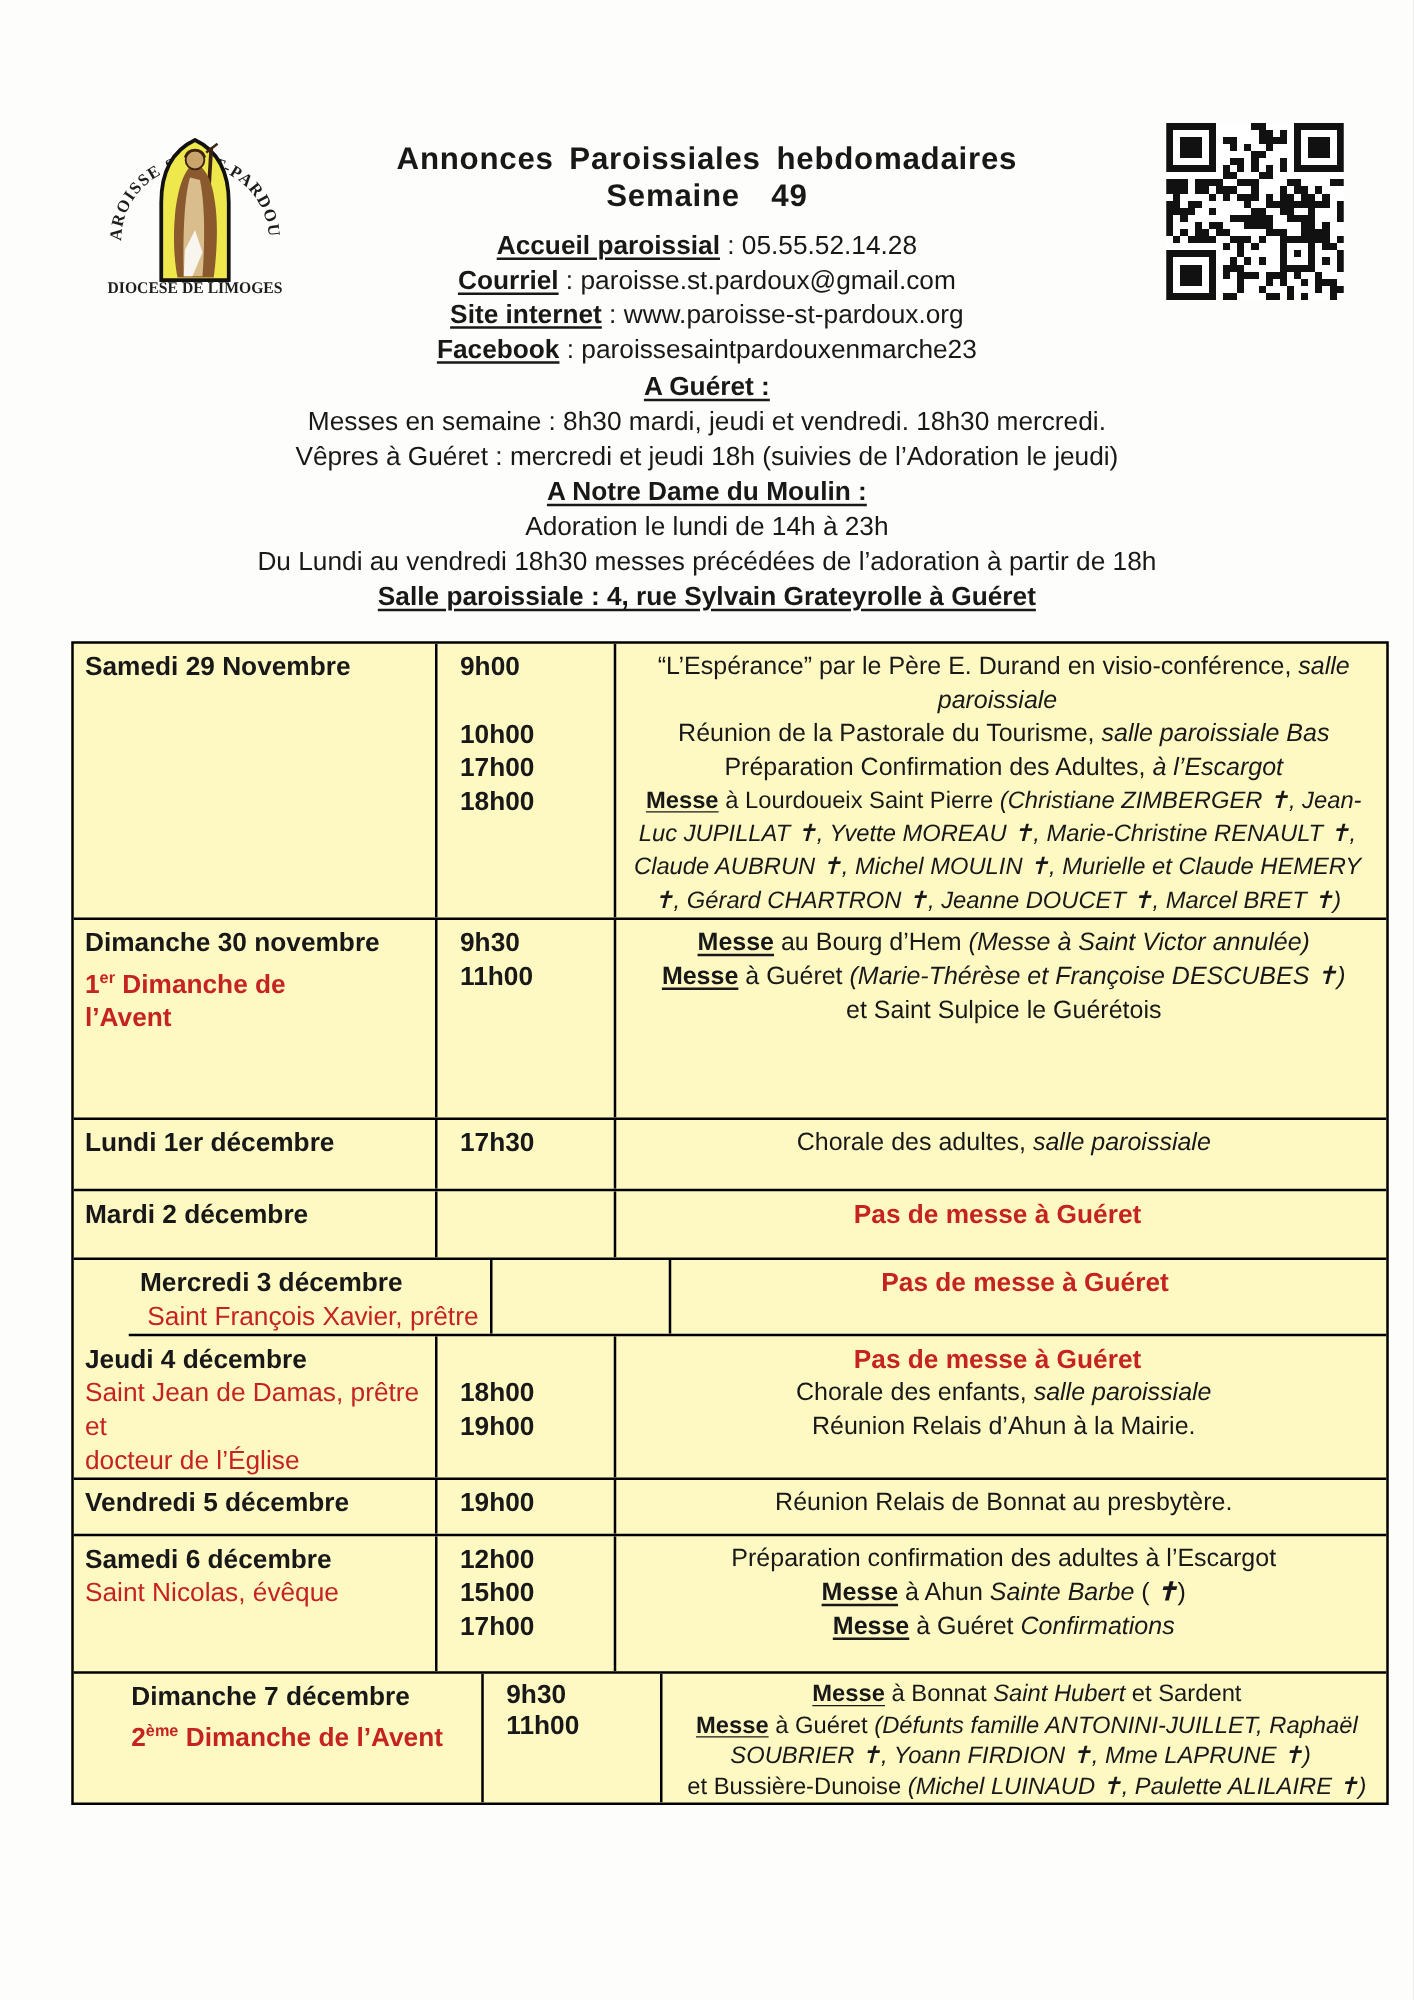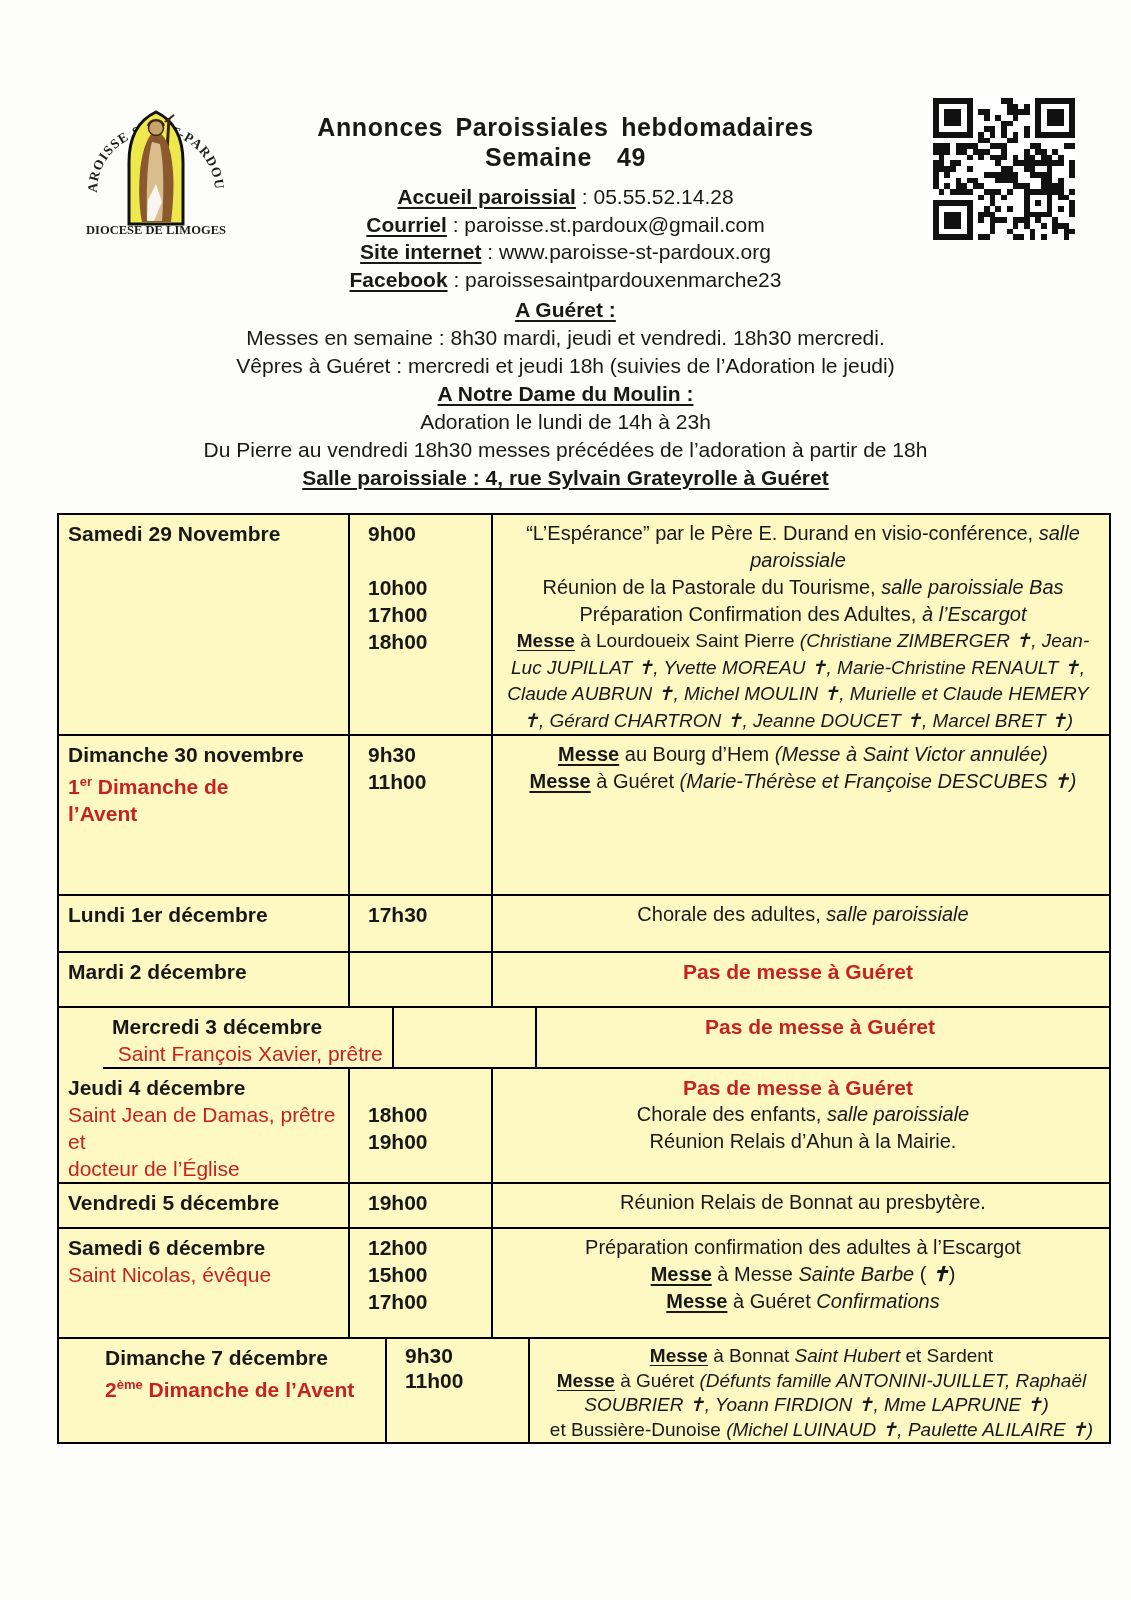--- a/index.html
+++ b/index.html
@@ -317,21 +317,21 @@
         <div class="hline"><span class="s-b s-u">Courriel</span><span> : paroisse.st.pardoux@gmail.com</span></div>
         <div class="hline"><span class="s-b s-u">Site internet</span><span> : www.paroisse-st-pardoux.org</span></div>
         <div class="hline"><span class="s-b s-u">Facebook</span><span> : paroissesaintpardouxenmarche23</span></div>
       </div>
     <div class="intro" id="intro">
         <div class="hline"><span class="s-b s-u">A Guéret :</span></div>
         <div class="hline"><span>Messes en semaine : 8h30 mardi, jeudi et vendredi. 18h30 mercredi.</span></div>
         <div class="hline"><span>Vêpres à Guéret : mercredi et jeudi 18h (suivies de l’Adoration le jeudi)</span></div>
         <div class="hline"><span class="s-b s-u">A Notre Dame du Moulin :</span></div>
         <div class="hline"><span>Adoration le lundi de 14h à 23h</span></div>
-        <div class="hline"><span>Du Pierre au vendredi 18h30 messes précédées de l’adoration à partir de 18h</span></div>
+        <div class="hline"><span>Du Lundi au vendredi 18h30 messes précédées de l’adoration à partir de 18h</span></div>
         <div class="hline"><span class="s-b s-u">Salle paroissiale : 4, rue Sylvain Grateyrolle à Guéret</span></div>
       </div>
   </div>
 
   <div class="schedule" id="schedule">
       <div class="trow" style="min-height: 216px;">
         <div class="c1">
           <div class="date-line"><span class="s-b">Samedi 29 Novembre</span></div>
         </div>
         <div class="c23">
@@ -365,20 +365,21 @@
           <div class="entry">
             <div class="time">9h30</div>
             <div class="desc"><span class="s-b s-u">Messe</span><span> au Bourg d’Hem </span><span class="s-i">(Messe à Saint Victor annulée)</span></div>
           </div>
           <div class="entry">
             <div class="time">11h00</div>
             <div class="desc"><span class="s-b s-u">Messe</span><span> à Guéret </span><span class="s-i">(Marie-Thérèse et Françoise DESCUBES ✝)</span></div>
           </div>
           <div class="entry">
             <div class="time"></div>
+            <div class="desc"><span>et Saint Sulpice le Guérétois</span></div>
           </div>
         </div>
       </div>
       <div class="trow" style="min-height: 57px;">
         <div class="c1">
           <div class="date-line"><span class="s-b">Lundi 1er décembre</span></div>
         </div>
         <div class="c23">
           <div class="vline"></div>
           <div class="entry">
@@ -452,21 +453,21 @@
           <div class="date-line"><span class="s-r">Saint Nicolas, évêque</span></div>
         </div>
         <div class="c23">
           <div class="vline"></div>
           <div class="entry">
             <div class="time">12h00</div>
             <div class="desc"><span>Préparation confirmation des adultes à l’Escargot</span></div>
           </div>
           <div class="entry">
             <div class="time">15h00</div>
-            <div class="desc"><span class="s-b s-u">Messe</span><span> à Messe </span><span class="s-i">Sainte Barbe</span><span> ( </span><span class="s-b s-i">✝</span><span>)</span></div>
+            <div class="desc"><span class="s-b s-u">Messe</span><span> à Ahun </span><span class="s-i">Sainte Barbe</span><span> ( </span><span class="s-b s-i">✝</span><span>)</span></div>
           </div>
           <div class="entry">
             <div class="time">17h00</div>
             <div class="desc"><span class="s-b s-u">Messe</span><span> à Guéret </span><span class="s-i">Confirmations</span></div>
           </div>
         </div>
       </div>
       <div class="trow compact" style="min-height: 94px; margin-left: 37px;">
         <div class="c1">
           <div class="date-line"><span class="s-b">Dimanche 7 décembre</span></div>

